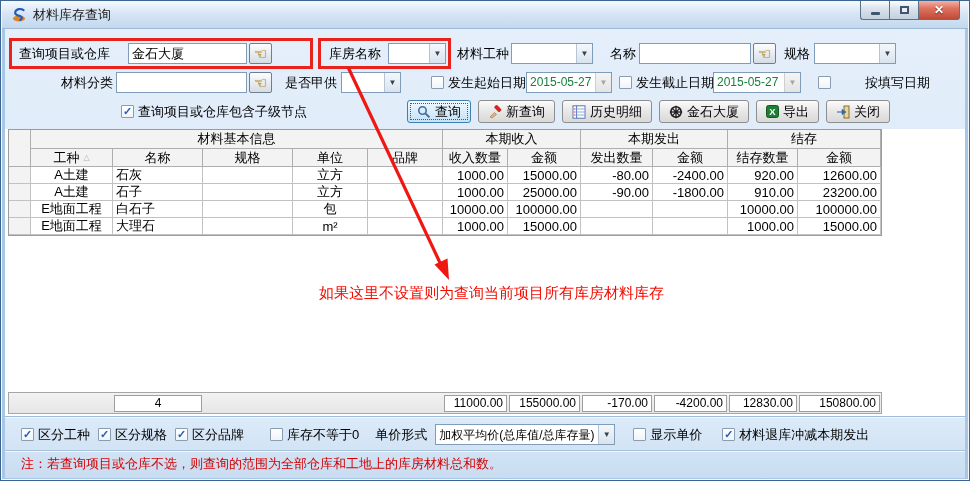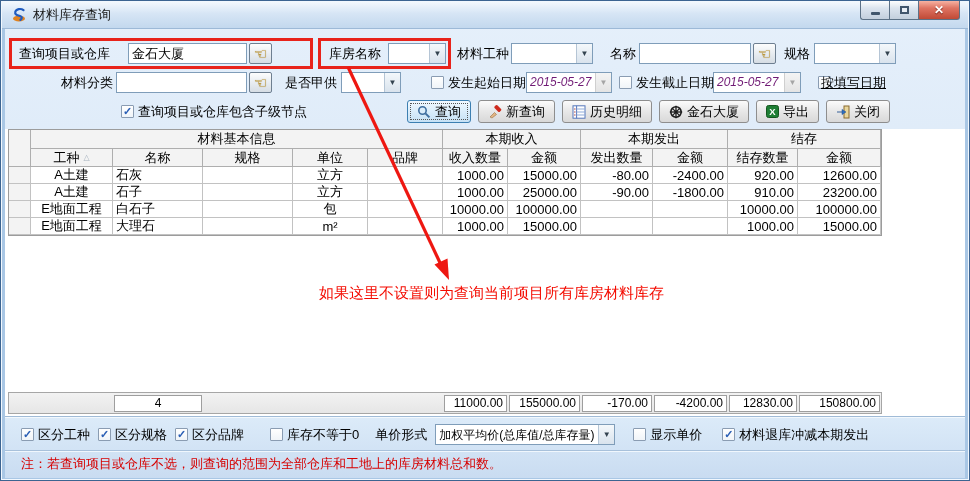--- a/index.html
+++ b/index.html
@@ -26,21 +26,21 @@
   .lbl{position:absolute;font-size:13px;line-height:21px;white-space:nowrap;color:#000;}
   .inp{position:absolute;height:21px;border:1px solid #7f9db9;background:#fff;
     font:13px "Liberation Sans",sans-serif;padding:4px 3px;}
   .bb{position:absolute;width:23px;height:21px;border:1px solid #6e7f91;border-radius:2px;
     background:linear-gradient(#fdfdfd,#e6ebf0 55%,#d6dde4);display:flex;align-items:center;justify-content:center;}
   .hand{color:#c08a00;font-size:15px;line-height:1;text-shadow:0 0 1px #7e5a00;}
   .combo{position:absolute;height:21px;background:#fff;border:1px solid #7f9db9;display:flex;align-items:stretch;}
   .combo .val{flex:1;font-size:12px;padding:2px 3px;overflow:hidden;white-space:nowrap;}
   .combo .arr{width:16px;display:flex;align-items:center;justify-content:center;
     background:linear-gradient(#f4f8fb,#d9e3ed);border-left:1px solid #b5c5d5;font-size:8px;color:#33434f;}
-  .combo.dis .val{color:#701a75;font-style:italic;}
+  .combo.dis .val{color:#15803d;}
   .combo.dis .arr{color:#a5a5a5;background:linear-gradient(#f4f4f4,#e4e4e4);border-left-color:#cfcfcf;}
   .cb{position:absolute;width:13px;height:13px;border:1px solid #8a9cb2;border-radius:1px;
     background:linear-gradient(#fff,#f0f4f8);display:flex;align-items:center;justify-content:center;
     font-size:11px;font-weight:bold;color:#2b5fb5;line-height:1;}
   
   .btnrow{position:absolute;left:406px;top:99px;display:flex;gap:7px;}
   .toolbtn{height:23px;border:1px solid #8e8e8e;border-radius:3px;padding:0 9px;
     background:linear-gradient(#fbfbfb,#e9e9e9 45%,#d8d8d8);display:flex;align-items:center;gap:4px;
     font-size:13px;color:#000;white-space:nowrap;}
   .toolbtn.focus{border-color:#3c7fb1;outline:1px dotted #555;outline-offset:-4px;
@@ -164,21 +164,21 @@
     </div>
   <div class="lbl" style="left:635px;top:71px;">发生截止日期</div>
   <div class="combo dis" style="left:712px;top:71px;width:88px;">
     <span class="val">2015-05-27</span>
     <span class="arr">▼</span>
   </div>
 
   <div class="cb" style="left:817px;top:75px;">
       <span></span>
     </div>
-  <div class="lbl" style="left:820px;top:71px;text-decoration:underline;">按填写日期</div>
+  <div class="lbl" style="left:864px;top:71px;">按填写日期</div>
 
   <div class="cb" style="left:120px;top:104px;">
       <span>✓</span>
     </div>
   <div class="lbl" style="left:137px;top:100px;">查询项目或仓库包含子级节点</div>
 
   <div class="btnrow">
     <div class="toolbtn focus">
       <svg width="14" height="14" viewBox="0 0 14 14">
           <circle cx="5.5" cy="5.5" r="3.7" fill="#dceefb" stroke="#3f6f9f" stroke-width="1.6"></circle>

